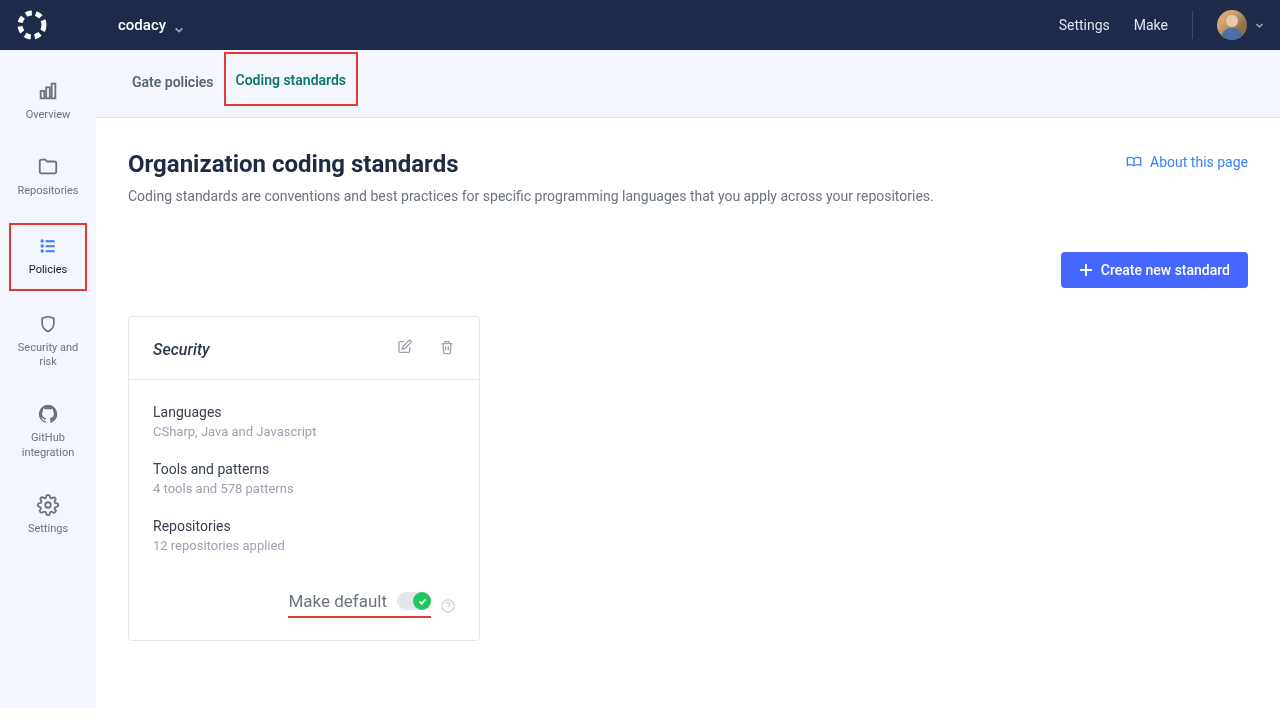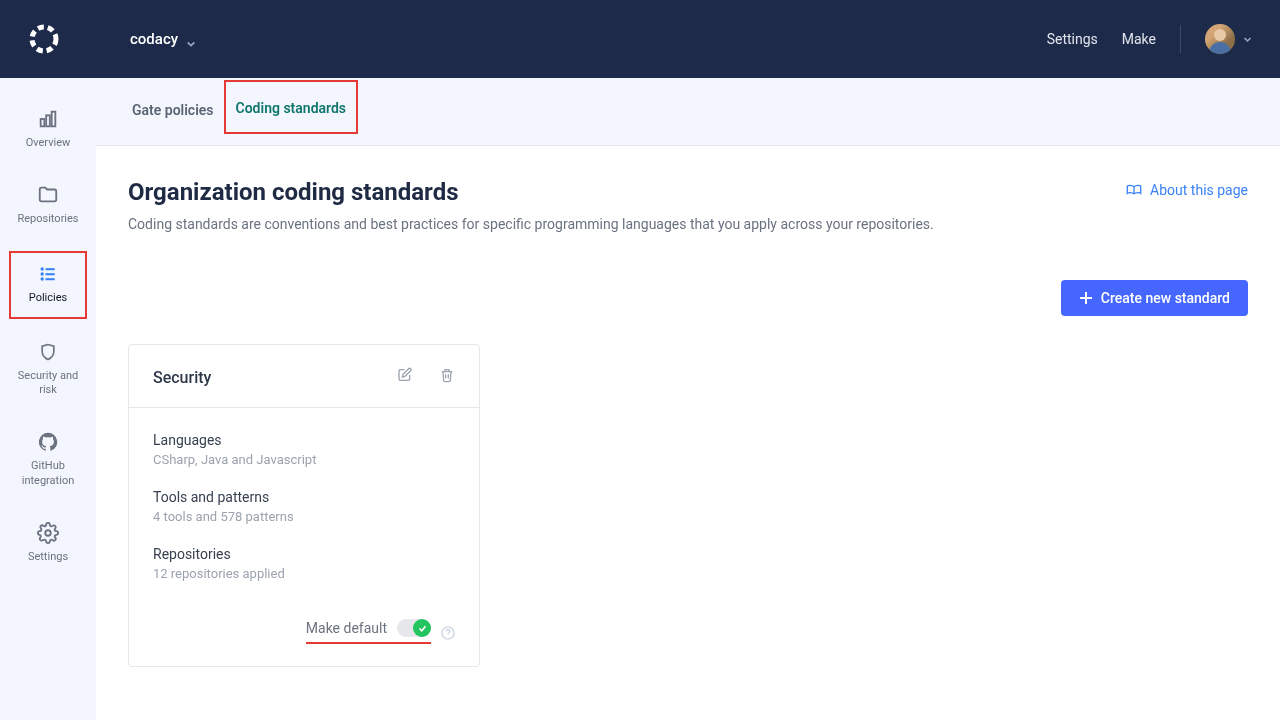--- a/index.html
+++ b/index.html
@@ -1,18 +1,18 @@
 <!DOCTYPE html>
 <html><head>
   <meta charset="utf-8">
   <style>
     * { margin: 0; padding: 0; box-sizing: border-box; font-family: -apple-system, BlinkMacSystemFont, "Segoe UI", Roboto, sans-serif; }
     body { width: 1280px; height: 720px; background: #fff; overflow: hidden; }
 
-    .topbar { height: 78px; background: #1e2a4a; display: flex; align-items: center; padding: 0 28px; color: #fff; }
+    .topbar { height: 50px; background: #1e2a4a; display: flex; align-items: center; padding: 0 16px; color: #fff; }
     .logo-area { display: flex; align-items: center; gap: 70px; }
     .logo { width: 32px; height: 32px; display: flex; align-items: center; justify-content: center; }
     .org-selector { display: flex; align-items: center; gap: 8px; cursor: pointer; }
     .org-name { font-size: 15px; font-weight: 500; }
     .chevron-down { width: 10px; height: 10px; display: inline-block; }
     .topbar-right { margin-left: auto; display: flex; align-items: center; gap: 24px; font-size: 14px; }
     .topbar-link { color: #e0e4ec; cursor: pointer; }
     .topbar-divider { width: 1px; height: 28px; background: rgba(255,255,255,0.15); }
     .user-menu { display: flex; align-items: center; gap: 8px; cursor: pointer; }
     .avatar { width: 30px; height: 30px; border-radius: 50%; background: linear-gradient(135deg, #d4a574 30%, #8b6f47 70%); display: flex; align-items: center; justify-content: center; overflow: hidden; position: relative; }
@@ -39,34 +39,34 @@
     .page-title { font-size: 24px; font-weight: 700; color: #1f2a44; margin-bottom: 10px; }
     .page-desc { font-size: 14px; color: #6b7280; }
     .about-link { display: flex; align-items: center; gap: 8px; color: #3b82f6; font-size: 14px; cursor: pointer; margin-top: 4px; }
     .about-icon { width: 16px; height: 14px; }
 
     .action-row { display: flex; justify-content: flex-end; margin-top: 48px; margin-bottom: 28px; }
     .create-btn { background: #4667ff; color: #fff; border: none; padding: 10px 18px; border-radius: 4px; font-size: 14px; font-weight: 500; display: flex; align-items: center; gap: 8px; cursor: pointer; }
     .plus { width: 14px; height: 14px; }
 
     .card { width: 352px; border: 1px solid #e5e7eb; border-radius: 4px; background: #fff; }
-    .card-header { padding: 22px 24px 20px; display: flex; align-items: flex-end; justify-content: space-between; border-bottom: 1px solid #e5e7eb; }
+    .card-header { padding: 22px 24px 20px; display: flex; align-items: flex-end; justify-content: space-between; border-bottom: 1px solid #e5e7eb; font-style: italic; }
     .card-title { font-size: 16px; color: #2d3748; font-weight: 500; }
     .card-actions { display: flex; gap: 26px; }
     .card-action { color: #9ca3af; cursor: pointer; }
     .card-action svg { width: 16px; height: 16px; }
 
     .card-body { padding: 24px 24px 6px; }
     .field { margin-bottom: 22px; }
     .field-label { font-size: 14px; color: #374151; margin-bottom: 4px; }
     .field-value { font-size: 13px; color: #9ca3af; }
 
     .card-footer { padding: 10px 24px 22px; display: flex; justify-content: flex-end; align-items: center; gap: 10px; }
     .make-default { display: flex; align-items: center; gap: 10px; border-bottom: 2px solid #e53935; padding-bottom: 5px; }
-    .make-default-label { font-size: 14px; color: #6b7280; }
+    .make-default-label { font-size: 17px; color: #6b7280; }
     .toggle { width: 34px; height: 18px; border-radius: 10px; background: #e5e7eb; position: relative; cursor: pointer; }
     .toggle-knob { width: 18px; height: 18px; border-radius: 50%; background: #22c55e; position: absolute; right: 0; top: 0; display: flex; align-items: center; justify-content: center; }
     .toggle-check { width: 9px; height: 9px; color: #fff; }
     .help-icon { color: #cbd5e1; width: 14px; height: 14px; cursor: pointer; }
   </style>
 </head>
 <body>
 
 <div class="topbar">
   <div class="logo-area">

